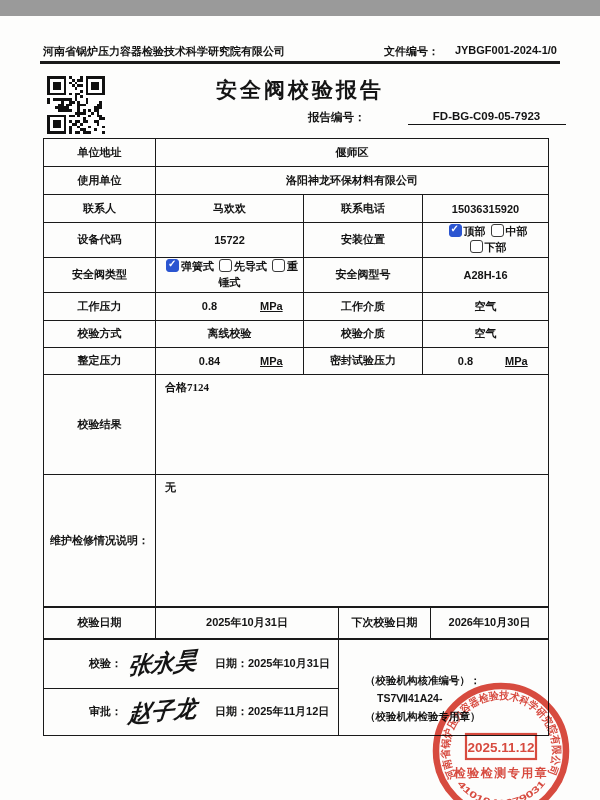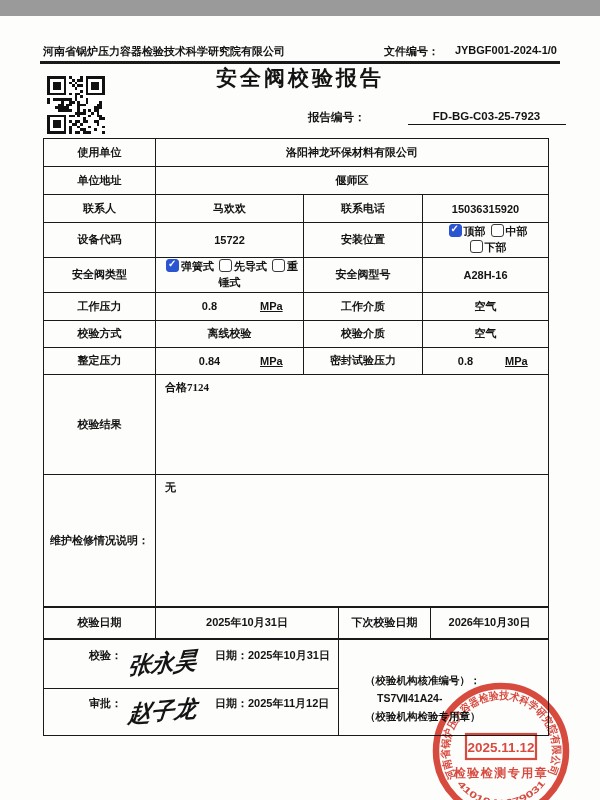--- a/index.html
+++ b/index.html
@@ -6,21 +6,21 @@
   .page{position:relative;width:600px;height:800px;background:#fdfdfc;margin:16px auto;
         font-family:"Liberation Sans",sans-serif;color:#141414;overflow:hidden;}
   
   .hdr{position:absolute;left:43px;right:43px;top:28px;display:flex;
        justify-content:space-between;align-items:flex-end;font-size:11px;font-weight:bold;}
   .hdr-right{display:flex;gap:16px;}
   .hdr-rule{position:absolute;left:40px;right:40px;top:45px;height:2.5px;background:#1a1a1a;}
   
   .qr{position:absolute;left:47px;top:60px;width:58px;height:58px;}
   
-  .title{position:absolute;left:0;right:0;top:48px;text-align:center;
+  .title{position:absolute;left:0;right:0;top:60px;text-align:center;
          font-size:21px;font-weight:bold;letter-spacing:3px;}
   .repno{position:absolute;left:308px;top:94px;display:flex;align-items:flex-end;
          font-size:11.5px;font-weight:bold;gap:42px;}
   .repno .val{display:inline-block;min-width:150px;text-align:center;
               border-bottom:1.6px solid #141414;padding:0 4px 2px;}
   
   .tables{position:absolute;left:43px;top:122px;width:505px;}
   table{border-collapse:collapse;table-layout:fixed;width:505px;}
   .tbl-b,.tbl-c{margin-top:-2px;}
   td{border:1.8px solid #1a1a1a;font-size:11px;font-weight:bold;text-align:center;
@@ -34,21 +34,21 @@
   .pv .u{flex:0 0 40px;text-align:left;text-decoration:underline;}
   
   .cbgroup{display:inline;line-height:1.45;}
   .cbitem{white-space:nowrap;}
   .cb{display:inline-block;width:11px;height:11px;border:1.6px solid #3a3a3a;
       border-radius:3px;vertical-align:-2px;margin:0 2px 0 5px;position:relative;background:#fff;}
   .cb.on{background:#2b55d0;border-color:#2b55d0;}
   .cb.on::after{content:"✓";position:absolute;left:1px;top:-3px;color:#fff;
       font-size:10px;font-weight:bold;}
   
-  .sigrow{display:flex;padding-left:42px;text-align:left;}
+  .sigrow{display:flex;align-items:center;padding-left:42px;text-align:left;}
   .sig{font-family:"DejaVu Serif",serif;font-style:italic;font-weight:bold;
        font-size:23px;transform:rotate(-5deg) skewX(-10deg);margin:0 14px 0 6px;white-space:nowrap;}
   .datelabel{margin-left:4px;}
   
   .orgnote{font-size:10.5px;font-weight:bold;line-height:1.7;text-align:left;
            padding:24px 0 0 26px;}
   .orgnote .l2{padding-left:12px;}
   
   .stamp{position:absolute;left:426px;top:660px;width:150px;height:150px;
          opacity:.9;mix-blend-mode:multiply;pointer-events:none;}
@@ -181,40 +181,40 @@
         <rect x="16" y="2" width="3" height="3" fill="#111"></rect>
         <rect x="0" y="14" width="7" height="7" fill="#111"></rect>
         <rect x="1" y="15" width="5" height="5" fill="#fff"></rect>
         <rect x="2" y="16" width="3" height="3" fill="#111"></rect>
       </svg>
   </div>
 
   <div class="title">安全阀校验报告</div>
   <div class="repno">
     <span>报告编号：</span>
-    <span class="val">FD-BG-C03-25-7923</span>
+    <span class="val">FD-BG-C09-05-7923</span>
   </div>
 
   <div class="tables">
 
     <table class="tbl-a">
       <colgroup>
           <col style="width:112px">
           <col style="width:148px">
           <col style="width:119px">
           <col style="width:126px">
         </colgroup>
       <tbody>
           <tr class="r28">
+        <td>单位地址</td>
+        <td colspan="3">偃师区</td>
+      </tr>
+      <tr class="r28">
         <td>使用单位</td>
         <td colspan="3">洛阳神龙环保材料有限公司</td>
-      </tr>
-      <tr class="r28">
-        <td>单位地址</td>
-        <td colspan="3">偃师区</td>
       </tr>
       <tr class="r28">
         <td>联系人</td>
         <td>马欢欢</td>
         <td>联系电话</td>
         <td>15036315920</td>
       </tr>
       <tr class="r28">
         <td>设备代码</td>
         <td>15722</td>

